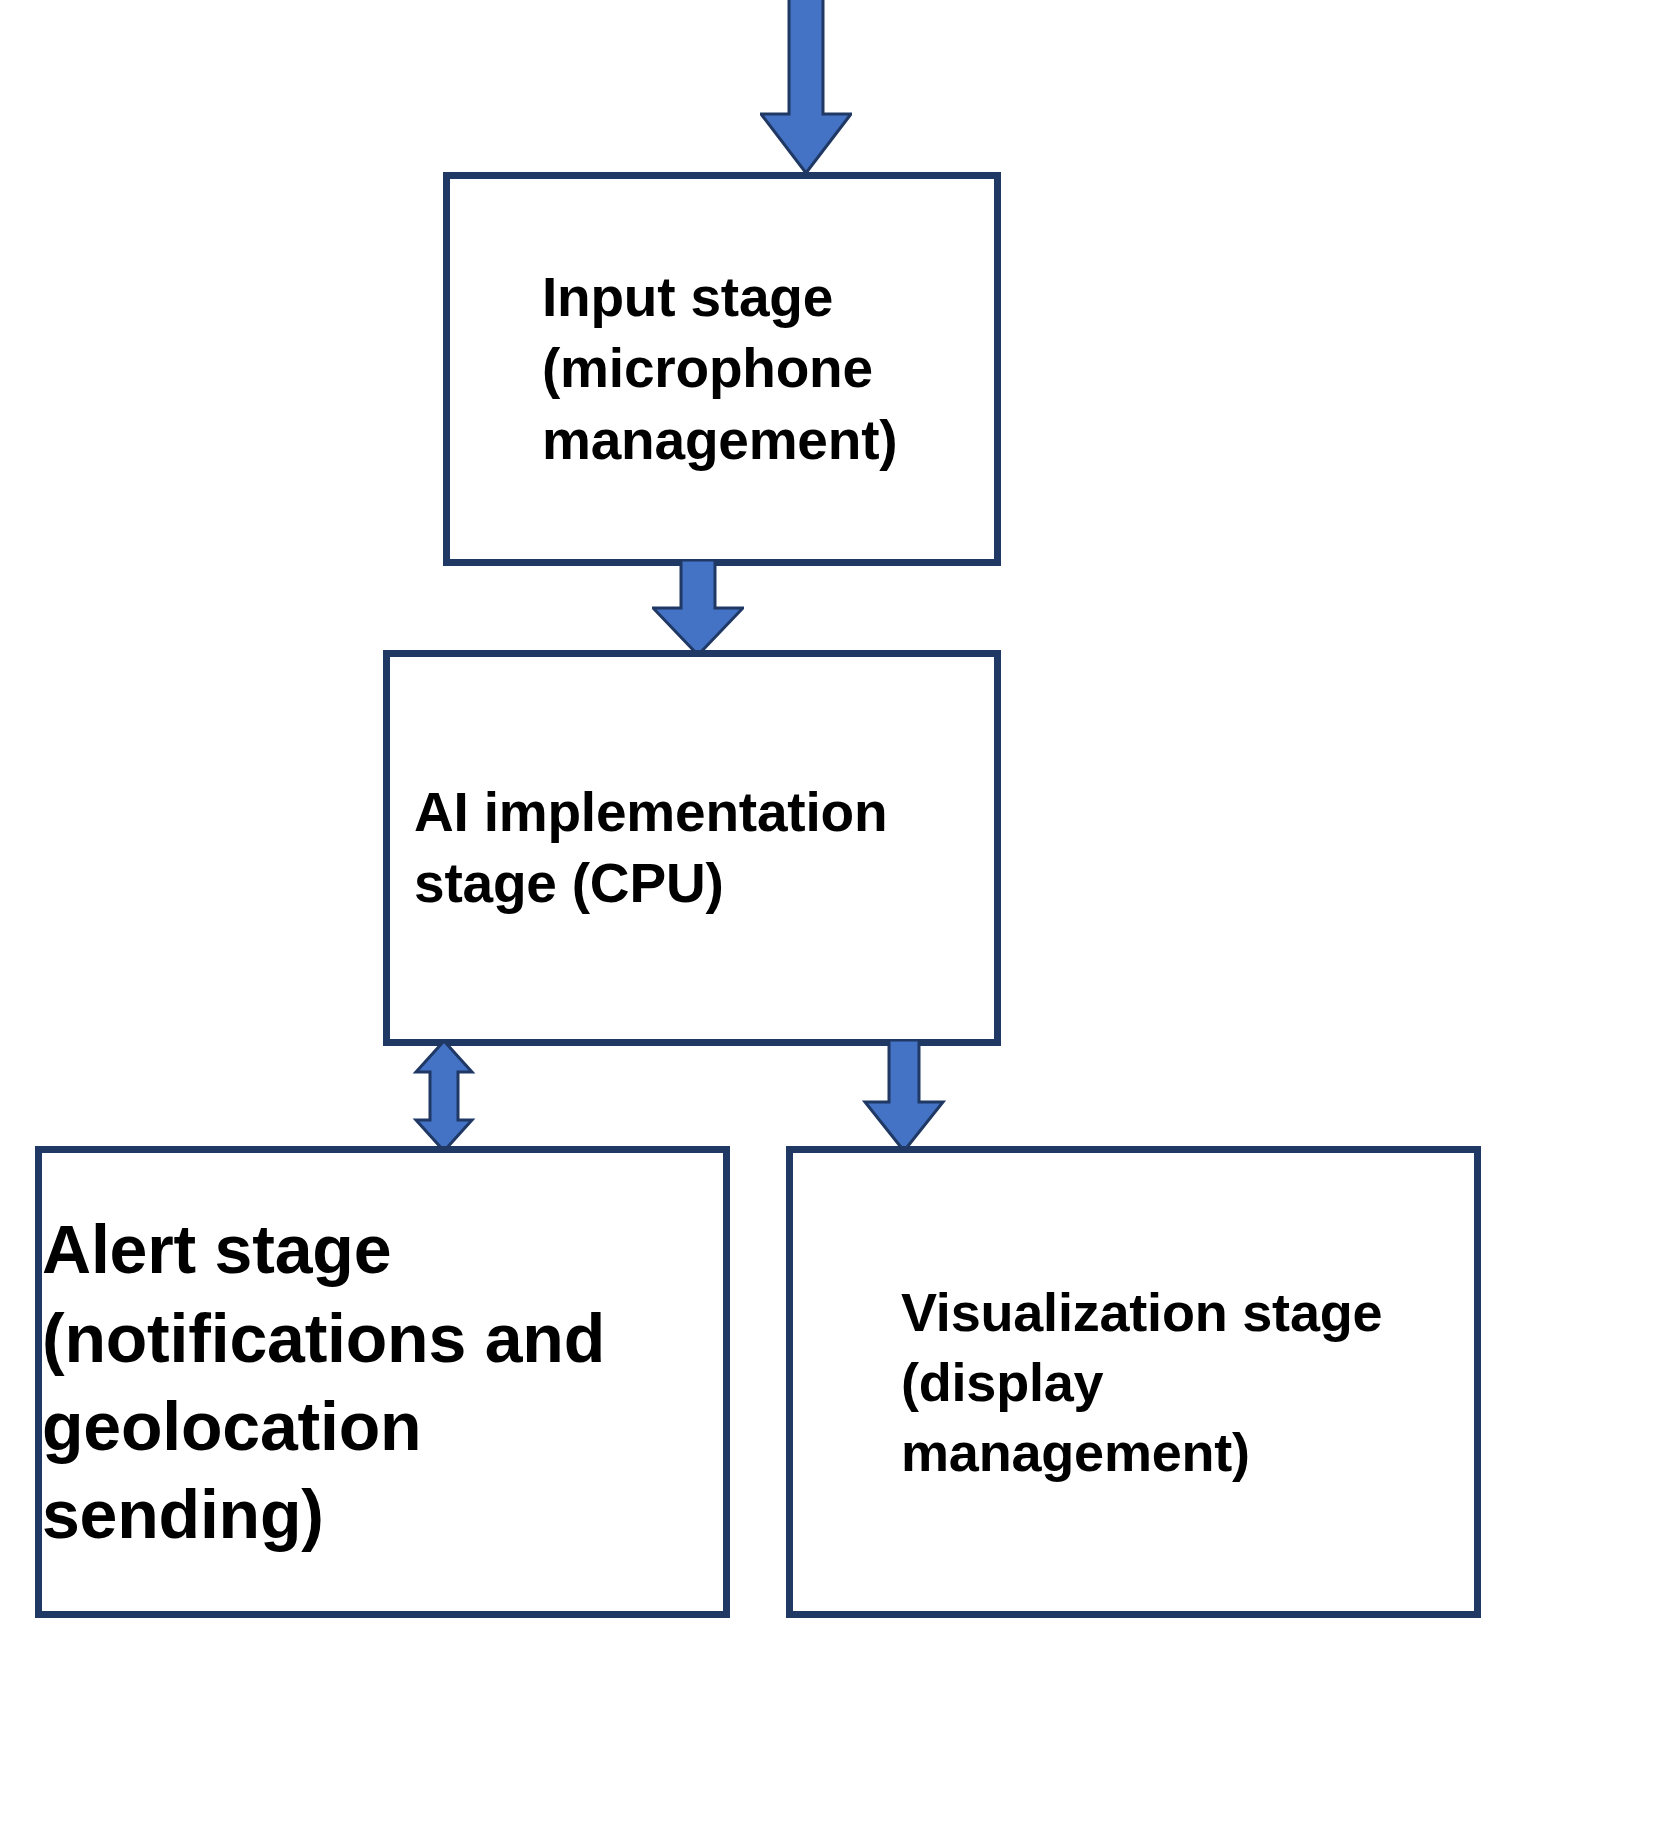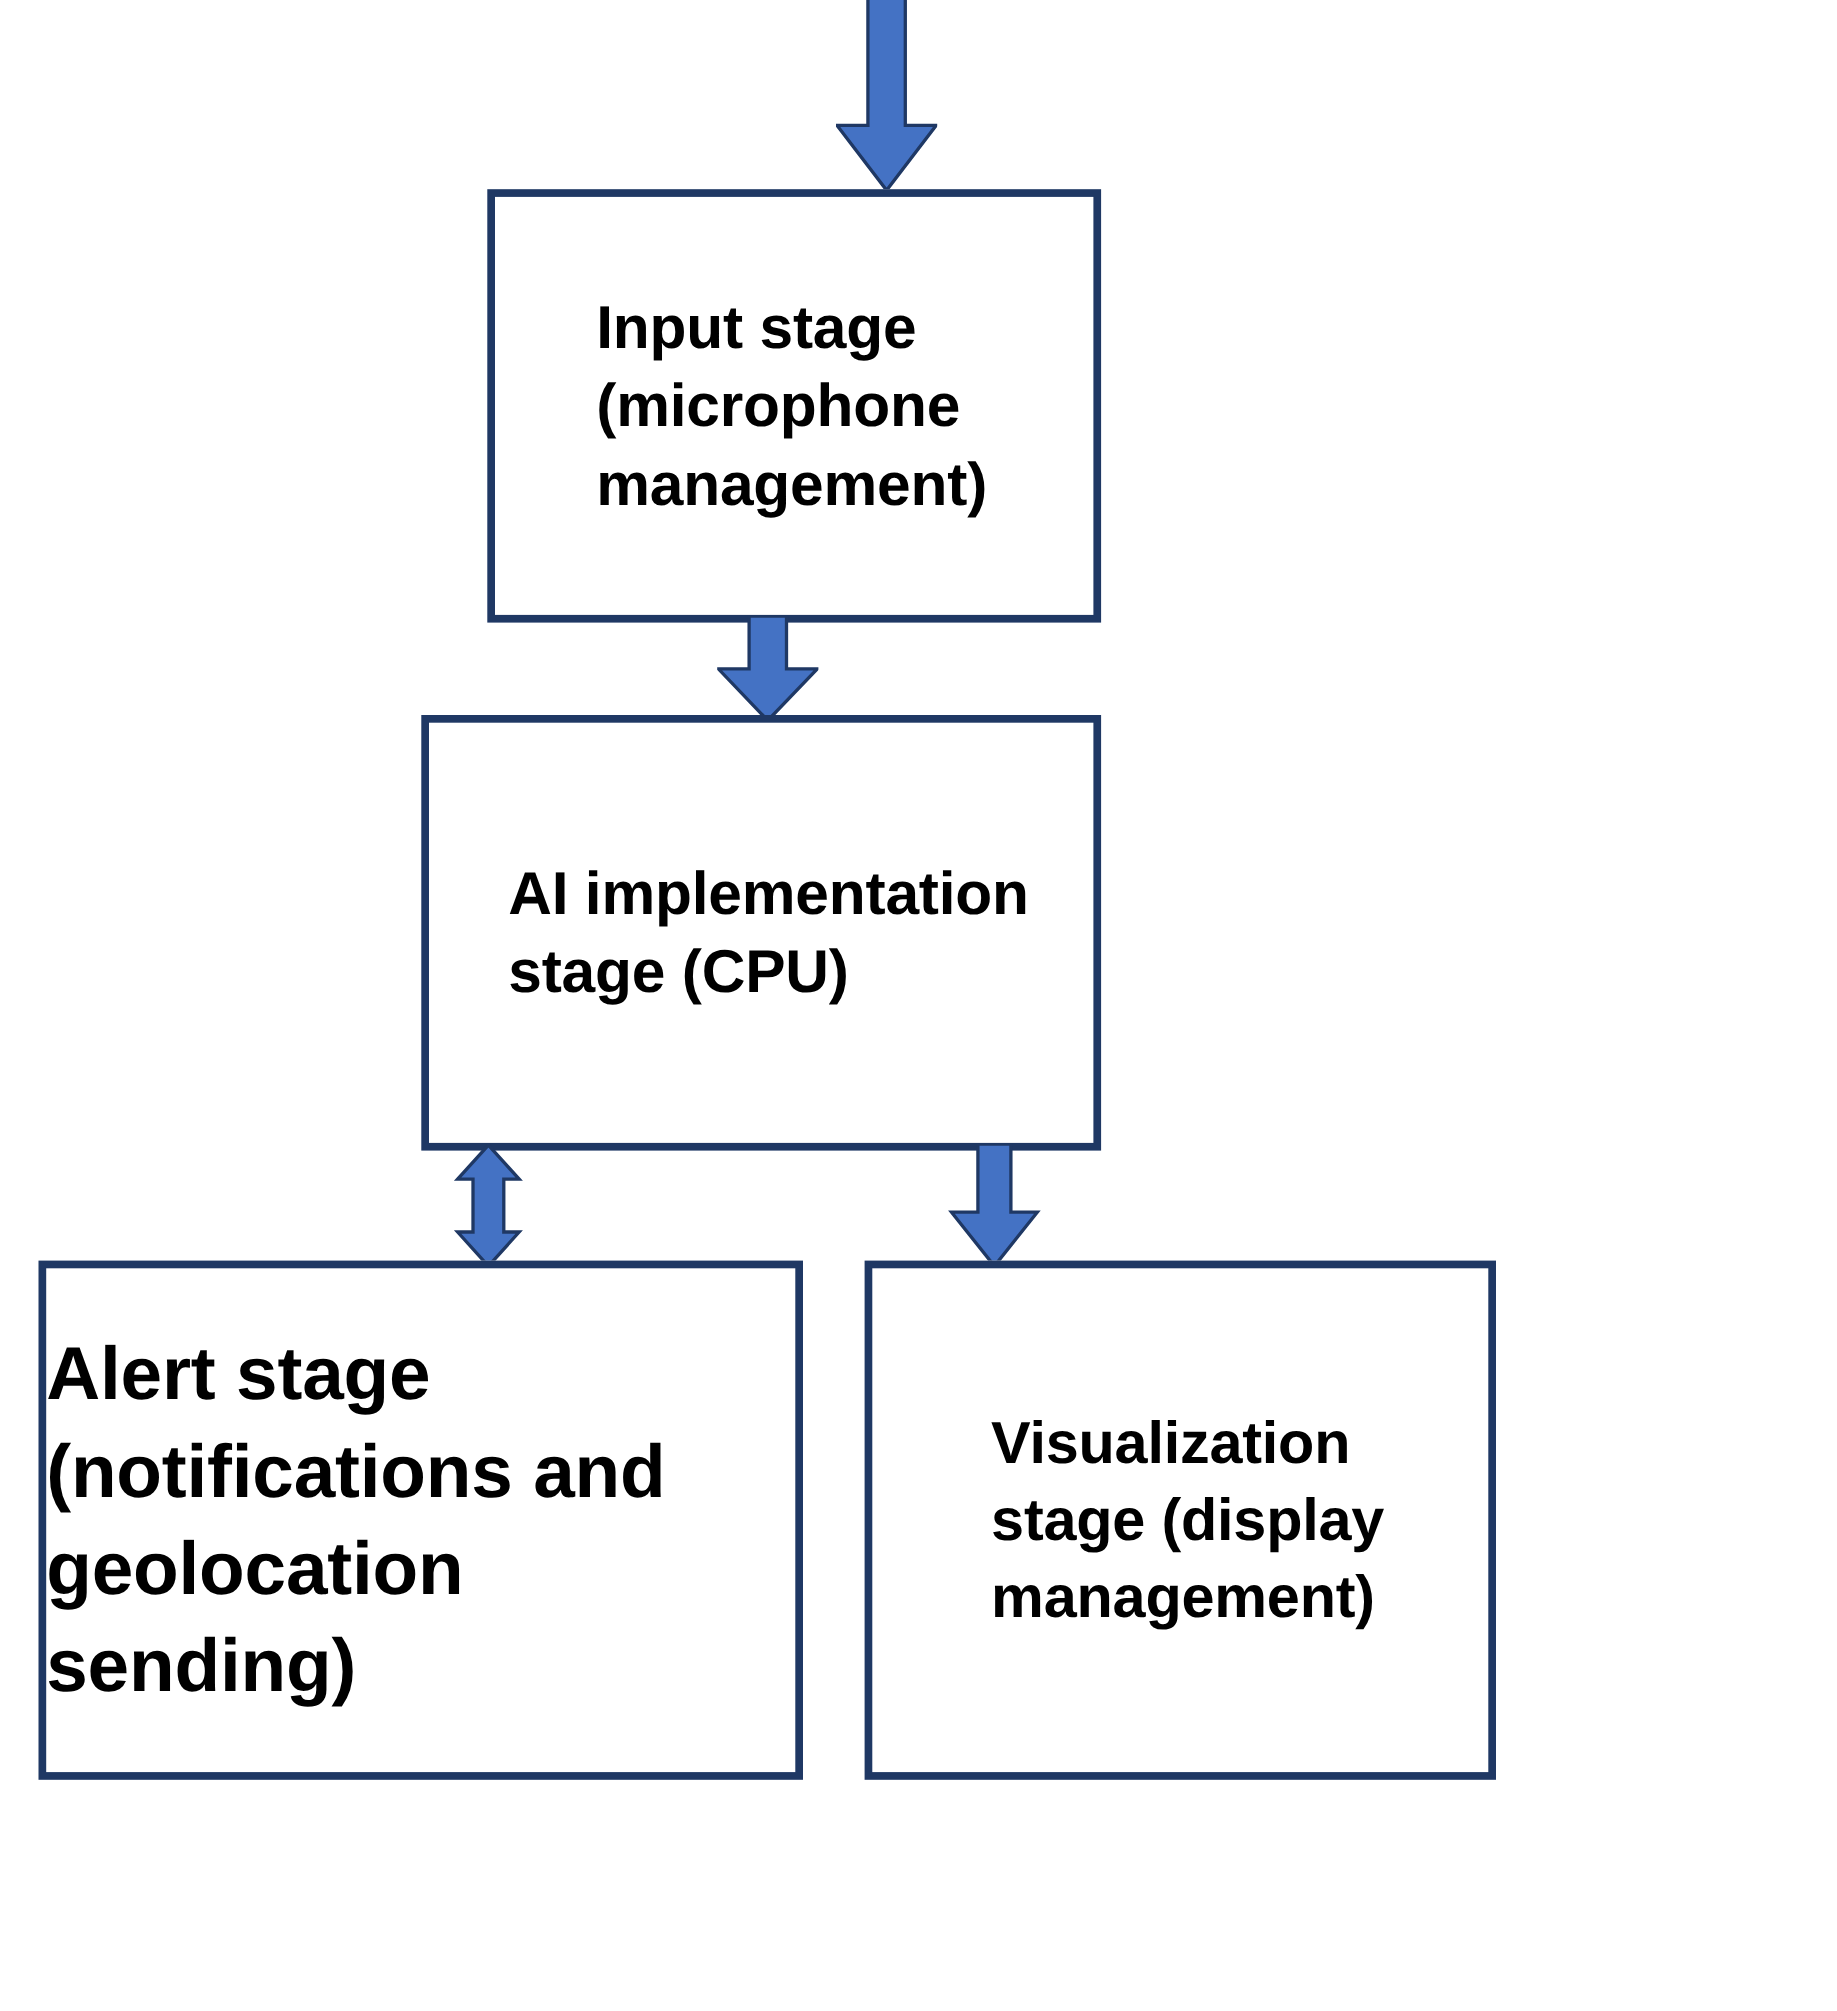--- a/index.html
+++ b/index.html
@@ -44,33 +44,32 @@
     padding-right: 20px;
   }
 
   #node-ai {
     left: 383px;  top: 650px;  width: 618px;  height: 396px;
   }
   #node-ai .node-label {
     font-size: 55px;
     padding-left: 24px;
     padding-right: 10px;
-    margin-left: 48px;
   }
 
   #node-alert {
     left: 35px;  top: 1146px;  width: 695px;  height: 472px;
   }
   #node-alert .node-label {
     font-size: 68px;
     padding-right: 10px;
   }
 
   #node-visualization {
-    left: 786px;  top: 1146px;  width: 574px;  height: 472px;
+    left: 786px;  top: 1146px;  width: 695px;  height: 472px;
   }
   #node-visualization .node-label {
     font-size: 54px;
     padding-left: 108px;
     padding-right: 10px;
   }
 
   
   .arrow {
     position: absolute;

